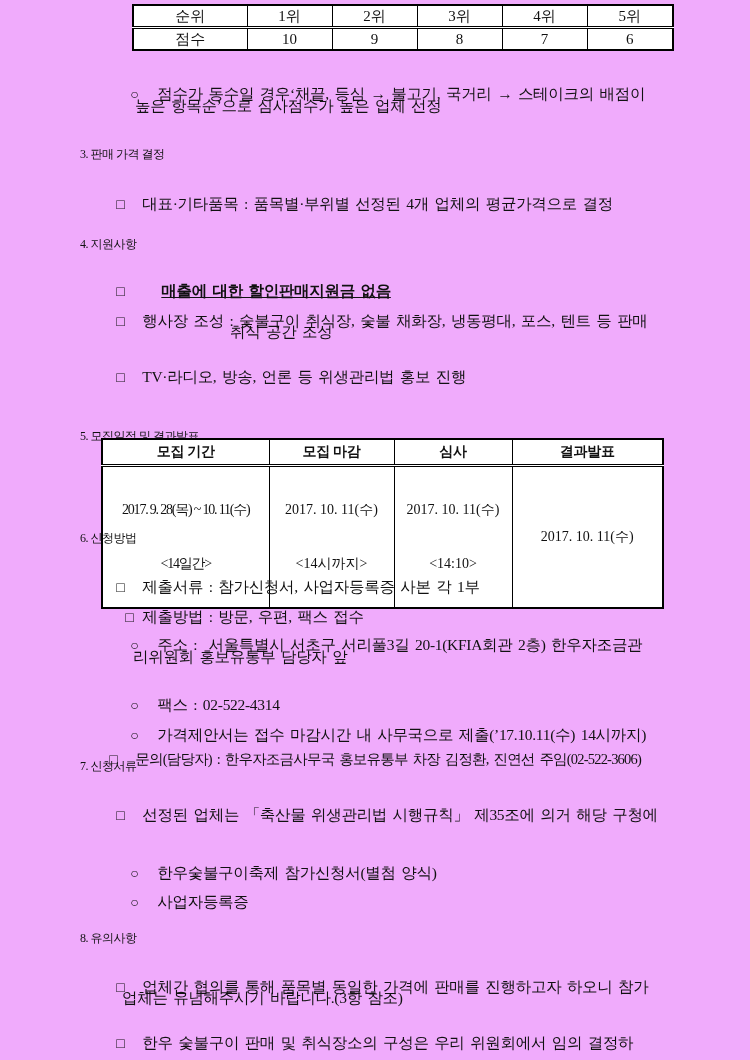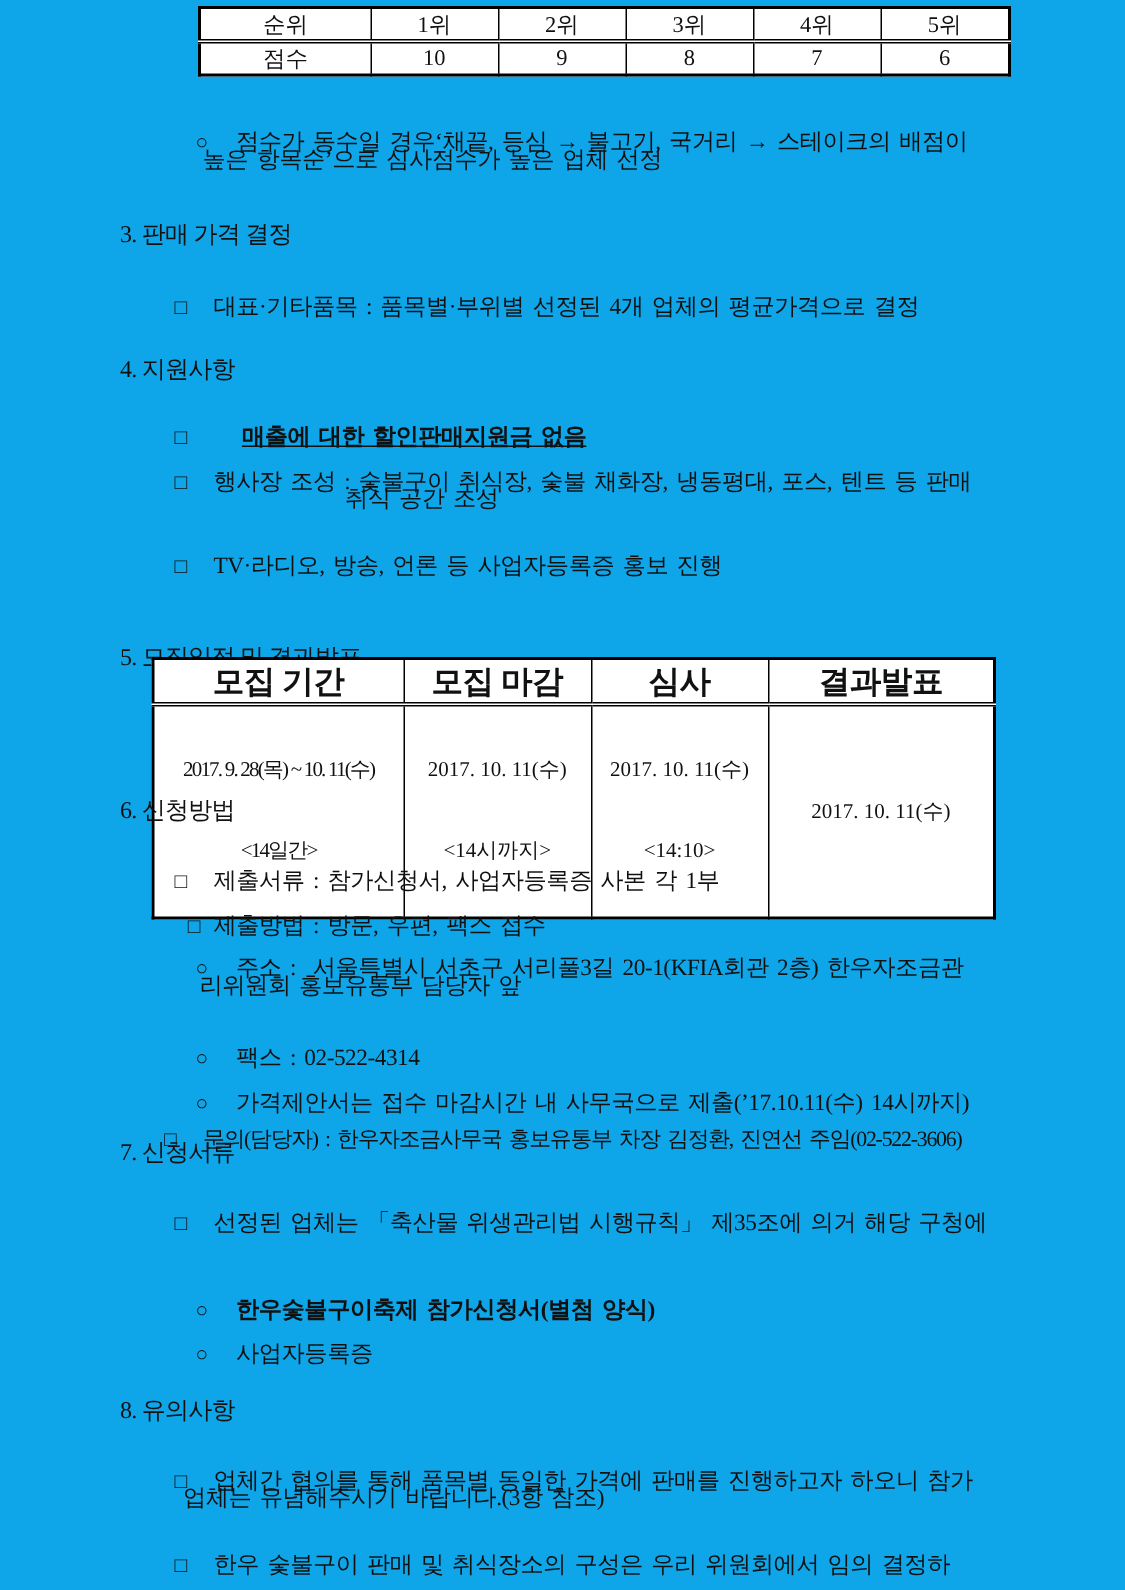--- a/index.html
+++ b/index.html
@@ -1,36 +1,36 @@
 <!DOCTYPE html>
 <html><head>
 <meta charset="utf-8">
 <style>
   html,body { margin:0; padding:0; background:#ffffff; }
   .page {
-    position:relative; width:750px; height:1060px; background:#0ea5e9;
+    position:relative; width:750px; height:1060px; background:#f0abfc;
     font-family:"Liberation Serif","DejaVu Serif",serif; color:#111;
     overflow:hidden;
   }
   .abs { position:absolute; }
   .line { font-size:15.5px; letter-spacing:-0.3px; word-spacing:2px; white-space:pre; }
-  .title { font-size:16px; letter-spacing:-0.5px; white-space:pre; font-weight:normal; }
+  .title { font-size:12px; letter-spacing:-0.5px; white-space:pre; font-weight:normal; }
   .b { display:inline-block; width:26px; font-size:14px; }
   .b-sm { display:inline-block; width:27px; font-size:14px; }
   .bu { font-weight:bold; text-decoration:underline;margin-left:19px; }
   .condensed { letter-spacing:-0.8px; font-size:14.5px; }
 
   table { border-collapse:collapse; table-layout:fixed; background:#fff; }
   .t1 { border:2px solid #000; }
   .t1 td { border:1px solid #000; text-align:center; font-size:15px; height:20px; padding:0 2px; white-space:pre; }
   .t1 tr.hdr td { border-bottom:3px double #000; }
 
   .t2 { border:2px solid #000; }
   .t2 td { border:1px solid #000; text-align:center; padding:0 2px; white-space:pre; }
-  .t2 tr.hdr td { border-bottom:3px double #000; font-weight:bold; font-size:21px; height:24px; letter-spacing:-0.3px; }
+  .t2 tr.hdr td { border-bottom:3px double #000; font-weight:bold; font-size:14px; height:24px; letter-spacing:-0.3px; }
   .t2 tr.data td { height:46px; font-size:14px; vertical-align:middle; }
   .t2 .two > div { line-height:22px; }
   .t2 .cond { letter-spacing:-1.2px; font-size:13.5px; }
 </style>
 </head>
 <body>
 
 <div class="page">
 
   <table class="t1 abs" style="left:132px; top:4px; width:540px;">
@@ -74,21 +74,21 @@
 
   <div class="abs title" style="left:80px; top:236px;text-align:center;">4. 지원사항</div>
   <div class="abs line" style="left:94px; top:263px;">
     <span class="b">□</span><span class="bu">매출에 대한 할인판매지원금 없음</span>
   </div>
   <div class="abs line" style="left:94px; top:293px;">
     <span class="b">□</span><span>행사장 조성 : 숯불구이 취식장, 숯불 채화장, 냉동평대, 포스, 텐트 등 판매</span>
   </div>
   <div class="abs line" style="left:230px; top:322px;">취식 공간 조성</div>
   <div class="abs line" style="left:94px; top:349px;">
-    <span class="b">□</span><span>TV·라디오, 방송, 언론 등 사업자등록증 홍보 진행</span>
+    <span class="b">□</span><span>TV·라디오, 방송, 언론 등 위생관리법 홍보 진행</span>
   </div>
 
   <div class="abs title" style="left:80px; top:405px;margin-top:23px;">5. 모집일정 및 결과발표</div>
   <table class="t2 abs" style="left:101px; top:438px; width:561px;">
     <colgroup>
       <col style="width:167px">
         <col style="width:125px">
         <col style="width:118px">
         <col style="width:151px">
     </colgroup>
@@ -135,21 +135,21 @@
     <span class="b-sm">○</span><span>가격제안서는 접수 마감시간 내 사무국으로 제출(’17.10.11(수) 14시까지)</span>
   </div>
   <div class="abs line condensed" style="left:90px; top:733px;">
     <span class="b">□</span><span>문의(담당자) : 한우자조금사무국 홍보유통부 차장 김정환, 진연선 주임(02-522-3606)</span>
   </div>
 
   <div class="abs title" style="left:80px; top:758px;">7. 신청서류</div>
   <div class="abs line" style="left:94px; top:787px;">
     <span class="b">□</span><span>선정된 업체는 「축산물 위생관리법 시행규칙」 제35조에 의거 해당 구청에</span>
   </div>
-  <div class="abs line" style="left:108px; top:845px;font-weight:bold;">
+  <div class="abs line" style="left:108px; top:845px;">
     <span class="b-sm">○</span><span>한우숯불구이축제 참가신청서(별첨 양식)</span>
   </div>
   <div class="abs line" style="left:108px; top:874px;">
     <span class="b-sm">○</span><span>사업자등록증</span>
   </div>
 
   <div class="abs title" style="left:80px; top:930px;">8. 유의사항</div>
   <div class="abs line" style="left:94px; top:959px;">
     <span class="b">□</span><span>업체간 협의를 통해 품목별 동일한 가격에 판매를 진행하고자 하오니 참가</span>
   </div>

